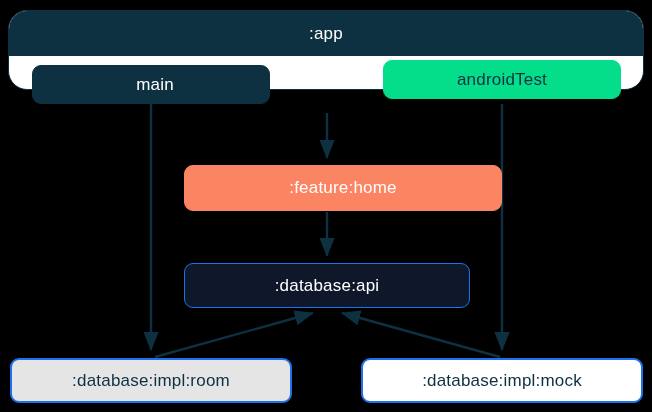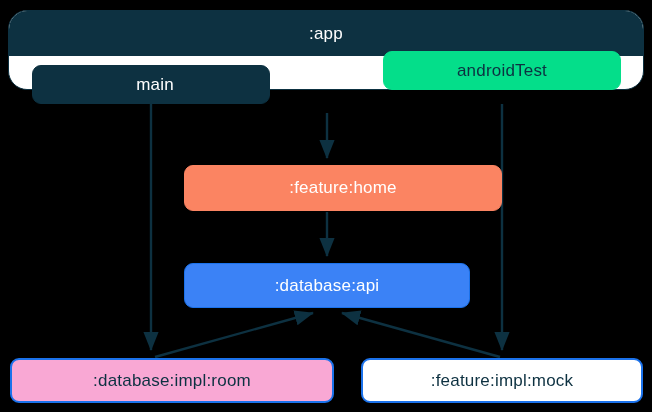--- a/index.html
+++ b/index.html
@@ -67,51 +67,51 @@
     top: 65px;
     width: 238px;
     height: 39px;
     background: #0d3141;
     color: #ffffff;
     border: 1px solid #0d3141;
     padding-left: 8px;
   }
   .node-androidtest {
     left: 383px;
-    top: 51px;
+    top: 60px;
     width: 238px;
     height: 39px;
     background: #04de8a;
     color: #0d3141;
     border: 1px solid #04de8a;
   }
   .node-feature-home {
     left: 184px;
     top: 165px;
     width: 318px;
     height: 46px;
     background: #fb8462;
     color: #ffffff;
     border: 1px solid #fb8462;
   }
   .node-database-api {
     left: 184px;
     top: 263px;
     width: 286px;
     height: 45px;
-    background: #3b82f6;
+    background: #0f172a;
     color: #ffffff;
     border: 1px solid #1b72eb;
   }
   .node-impl-room {
     left: 10px;
     top: 358px;
-    width: 324px;
+    width: 282px;
     height: 45px;
-    background: #f9a8d4;
+    background: #e5e5e5;
     color: #0d3141;
     border: 2px solid #1b72eb;
   }
   .node-impl-mock {
     left: 361px;
     top: 358px;
     width: 282px;
     height: 45px;
     background: #ffffff;
     color: #0d3141;
@@ -173,16 +173,16 @@
 
   <div class="node node-database-api">
     <span>:database:api</span>
   </div>
 
   <div class="node node-impl-room">
     <span>:database:impl:room</span>
   </div>
 
   <div class="node node-impl-mock">
-    <span>:feature:impl:mock</span>
+    <span>:database:impl:mock</span>
   </div>
 
 </div>
 
 </body></html>

